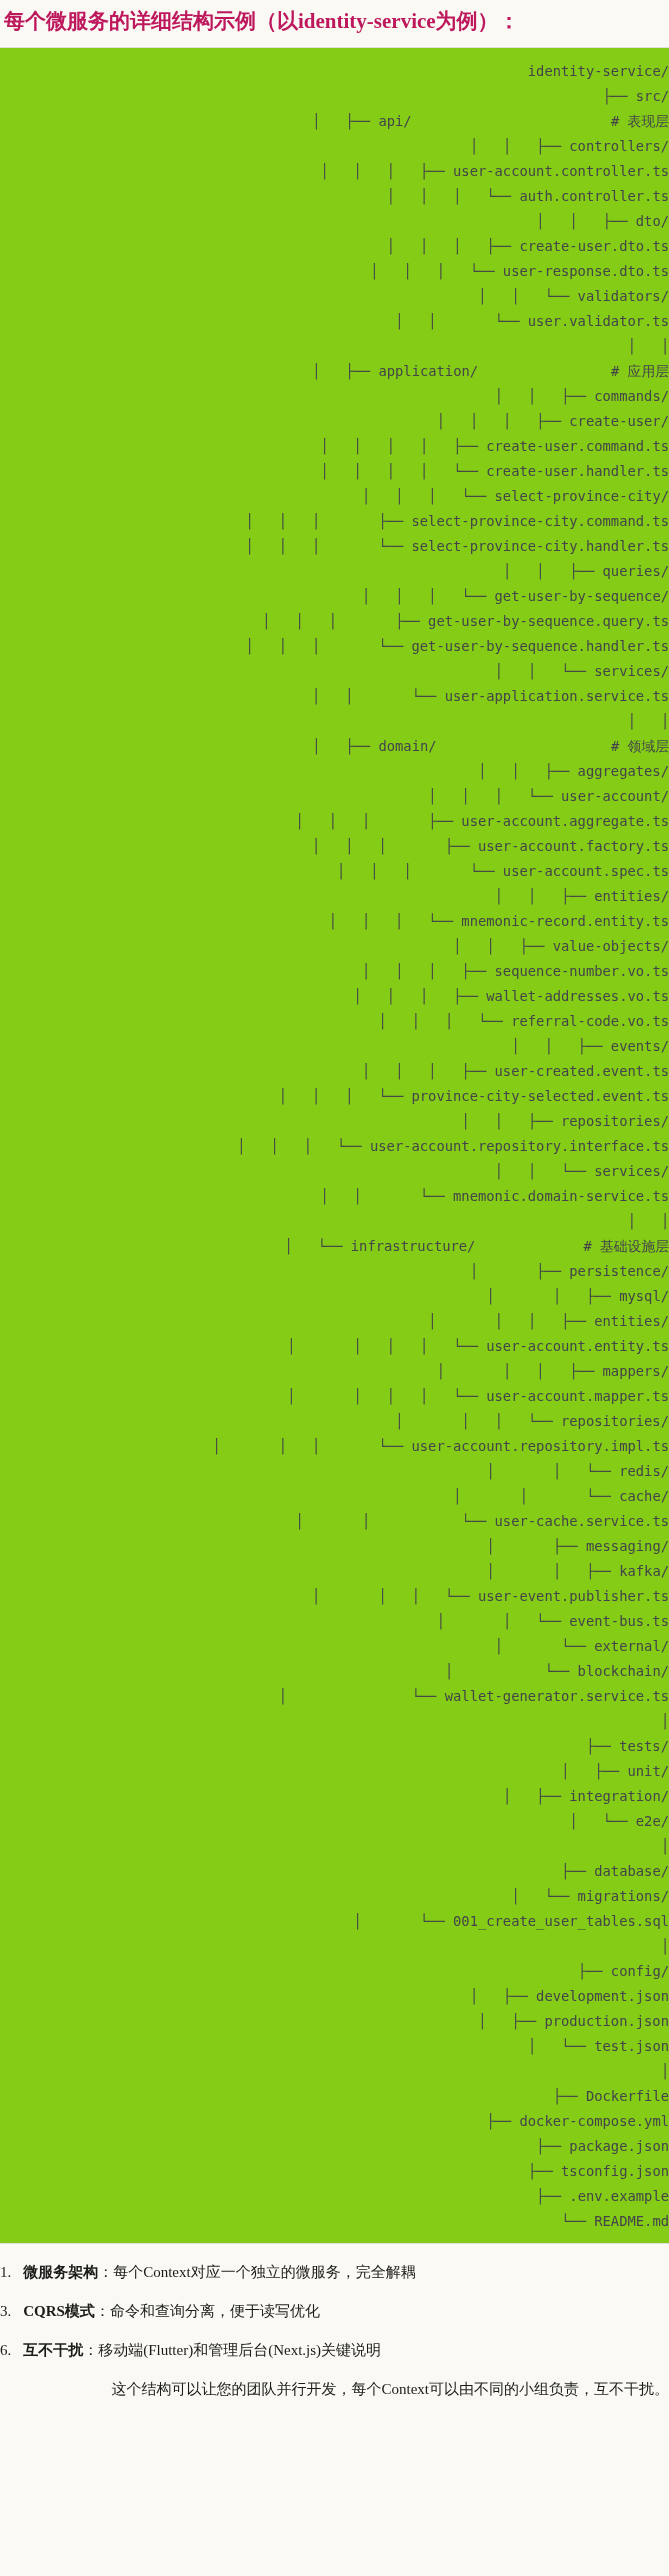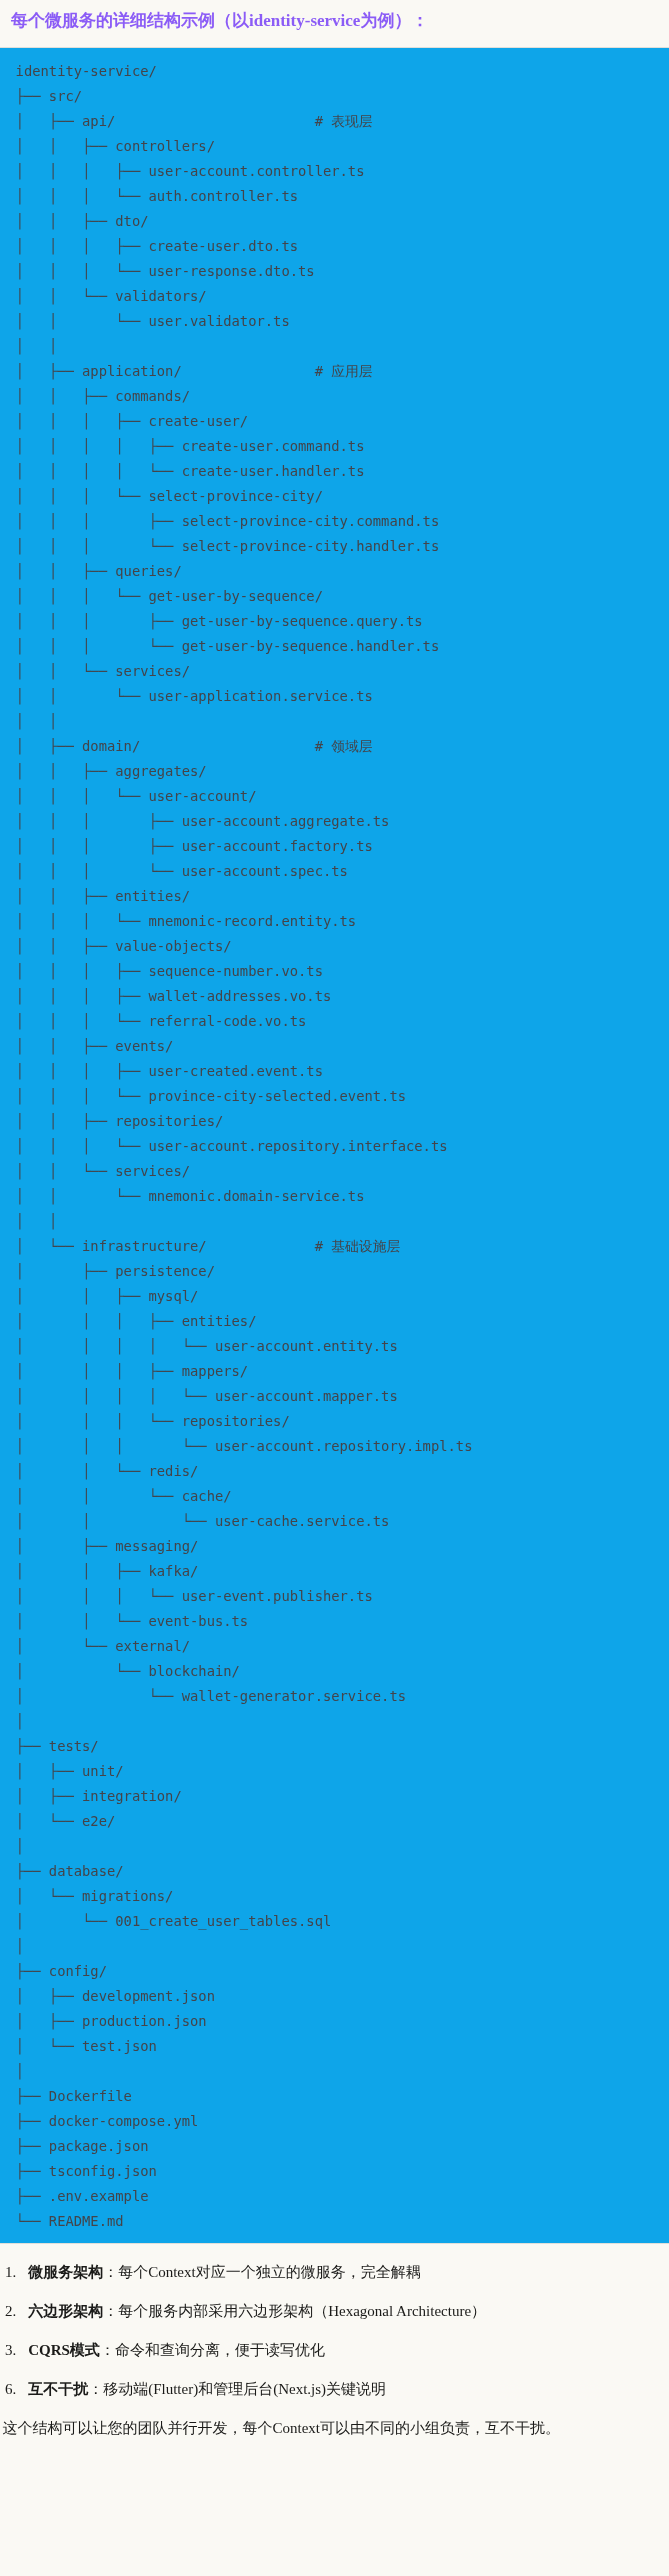--- a/index.html
+++ b/index.html
@@ -6,34 +6,35 @@
   body {
     width: 669px;
     min-height: 2576px;
     box-sizing: border-box;
     background: #faf9f4;
     color: #1b1b19;
     font-family: "Liberation Serif", "DejaVu Serif", serif;
     padding: 7.5px 0 9.4px 0;
   }
   .page-title {
-    font-size: 17px;
+    font-size: 21px;
     font-weight: 700;
     line-height: 26px;
-    color: #8b5cf6;
+    color: #be185d;
     margin: 0 6.3px 13px 0;
-    padding-left: 11px;
+    padding-left: 4px;
     letter-spacing: 0;
   }
   .codeblock {
-    background: #0ea5e9;
+    background: #84cc16;
     border-top: 0.6px solid #e0dfd9;
     border-bottom: 0.6px solid #e0dfd9;
     padding: 11.3px 0 9.4px 15.6px;
     overflow: hidden;
+    text-align: right;
   }
   .codeblock pre {
     margin: 0;
     font-family: "DejaVu Sans Mono", "Liberation Mono", monospace;
     font-size: 13.8px;
     line-height: 25px;
     color: #44444a;
     white-space: pre;
   }
   .notes-heading {
@@ -41,38 +42,38 @@
     font-weight: 700;
     line-height: 26px;
     color: #161614;
     margin: 19.4px 0 0 0;
     padding-left: 5px;
   }
   .note {
     font-size: 15px;
     line-height: 21px;
     margin: 18px 0 0 0;
-    padding-left: 5px;
     color: #1b1b19;
   }
   .note:first-of-type { margin-top: 17.5px; }
   .note .num {
     display: inline-block;
     min-width: 13.8px;
     margin-right: 9.4px;
     font-weight: 400;
   }
   .note .term { font-weight: 700; }
   .note .sep { font-weight: 400; }
   .closing {
     font-size: 15px;
     line-height: 21px;
     margin: 18px 0 0 0;
     padding-left: 2.5px;
     color: #1b1b19;
+    text-align: right;
   }
 </style>
 </head>
 <body>
 
 <main>
 
   <h2 class="page-title">每个微服务的详细结构示例（以identity-service为例）：</h2>
 
   <div class="codeblock">
@@ -161,21 +162,20 @@
 ├── docker-compose.yml
 ├── package.json
 ├── tsconfig.json
 ├── .env.example
 └── README.md</pre>
   </div>
 
 
   <p class="note"><span class="num">1.</span><span class="term">微服务架构</span><span class="sep">：</span><span>每个Context对应一个独立的微服务，完全解耦</span></p>
 
-  <p class="note"><span class="num">2.</span><span class="term">六边形架构</span><span class="sep">：</span><span>每个服务内部采用六边形架构（Hexagonal Architecture）</span></p>
 
   <p class="note"><span class="num">3.</span><span class="term">CQRS模式</span><span class="sep">：</span><span>命令和查询分离，便于读写优化</span></p>
 
 
 
   <p class="note"><span class="num">6.</span><span class="term">互不干扰</span><span class="sep">：</span><span>移动端(Flutter)和管理后台(Next.js)关键说明</span></p>
 
   <p class="closing">这个结构可以让您的团队并行开发，每个Context可以由不同的小组负责，互不干扰。</p>
 
 </main>

